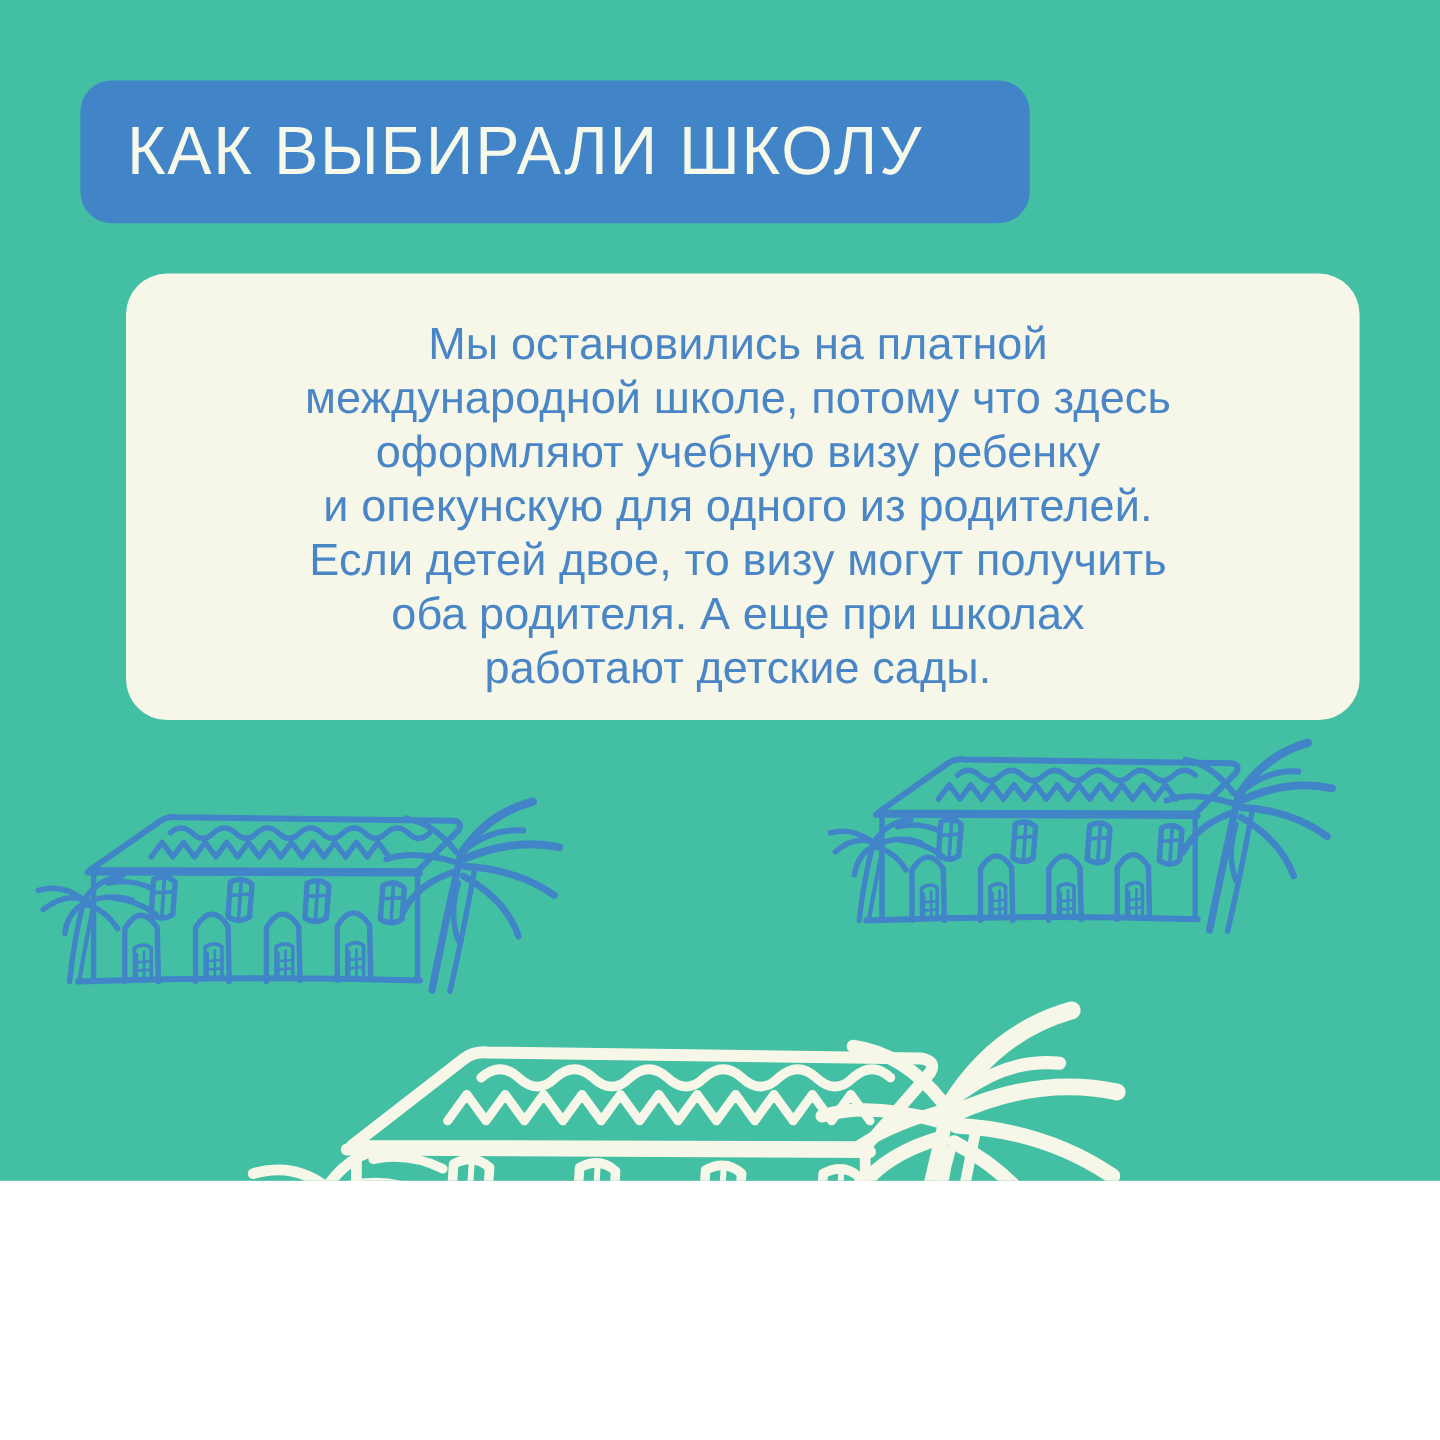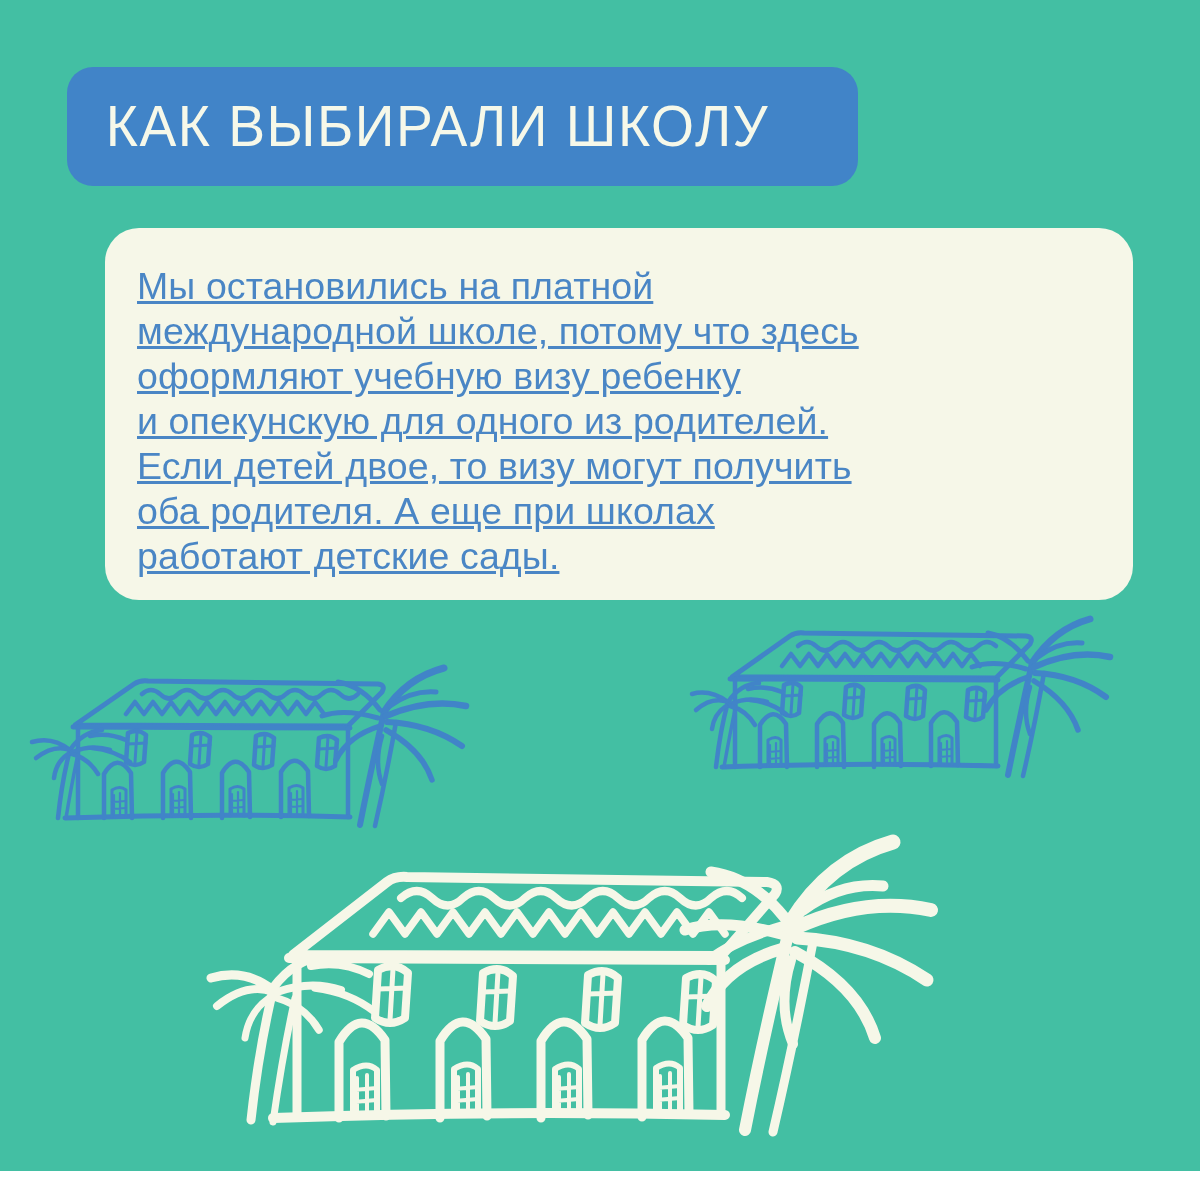--- a/index.html
+++ b/index.html
@@ -8,23 +8,24 @@
   }
   body {
     width: 1200px;
     height: 1200px;
     overflow: hidden;
     font-family: "DejaVu Sans", sans-serif;
   }
   #poster {
     position: relative;
     width: 1200px;
-    height: 1171px;
+    height: 984px;
     background: #43bfa3;
     overflow: hidden;
+    text-align: center;
   }
 
   
   #title-badge {
     position: absolute;
     left: 67px;
     top: 67px;
     width: 791px;
     height: 119px;
     background: #4184c8;
@@ -60,21 +61,20 @@
   }
   #body-text {
     margin: 0;
     color: #4a86c5;
     font-family: "Liberation Sans", sans-serif;
     font-size: 37.5px;
     font-weight: 400;
     line-height: 45px;
     letter-spacing: 0.1px;
     white-space: pre-line;
-    text-decoration: underline;
   }
 
   
   .scene {
     position: absolute;
     pointer-events: none;
   }
   #scene-left  { left: 30px;  top: 650px; width: 470px;  height: 220px; }
   #scene-right { left: 690px; top: 605px; width: 450px;  height: 210px; }
   #scene-main  { left: 215px; top: 830px; width: 800px;  height: 350px; }

